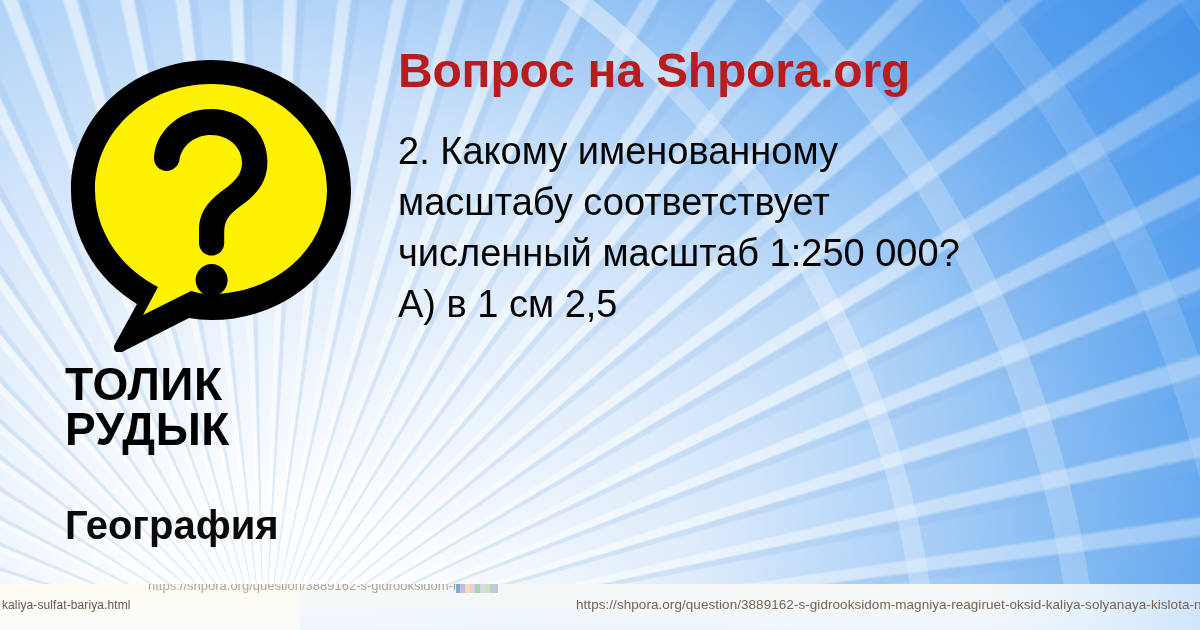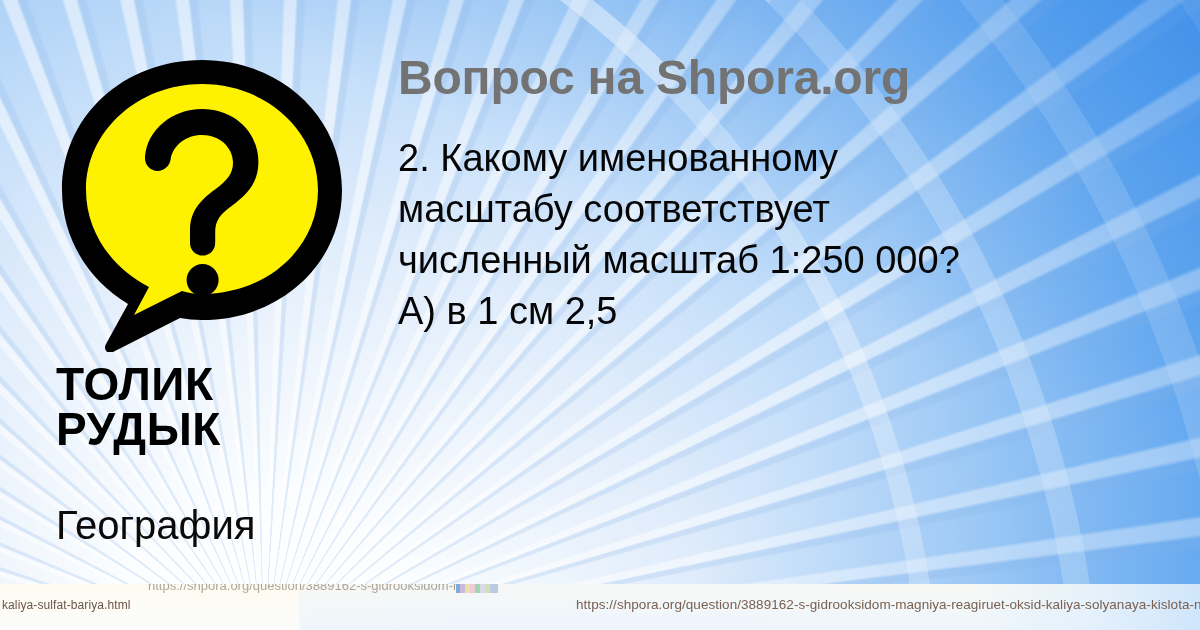--- a/index.html
+++ b/index.html
@@ -85,21 +85,21 @@
     inset: 0;
     background:
       linear-gradient(205deg, rgba(58,140,232,0.55) 0%, rgba(58,140,232,0.18) 22%, rgba(58,140,232,0) 40%),
       linear-gradient(300deg, rgba(70,150,236,0.30) 0%, rgba(70,150,236,0) 34%);
     mix-blend-mode: normal;
   }
 
   
   .left-col {
     position: absolute;
-    left: 0;
+    left: 9px;
     top: 0;
     width: 390px;
     height: 580px;
     padding-left: 8px;
   }
 
   .bubble-wrap {
     position: absolute;
     left: 52px;
     top: 52px;
@@ -119,41 +119,40 @@
     color: #000000;
     letter-spacing: 0.5px;
     white-space: pre-line;
   }
 
   .author-subject {
     position: absolute;
     left: 56px;
     top: 505px;
     font-size: 40px;
-    font-weight: 400;
+    font-weight: 700;
     color: #0a0a0a;
     line-height: 1;
   }
 
   
   .right-col {
     position: absolute;
     left: 398px;
     top: 46px;
     width: 800px;
   }
 
   .card-title {
     font-size: 48px;
     font-weight: 700;
-    color: #737373;
+    color: #b91c1c;
     line-height: 1.05;
     letter-spacing: -0.2px;
     white-space: nowrap;
-    margin-top: 7px;
   }
 
   .question-body {
     margin-top: 30px;
     font-size: 38px;
     font-weight: 400;
     color: #050505;
     line-height: 1.34;
     width: 810px;
     white-space: pre-line;

